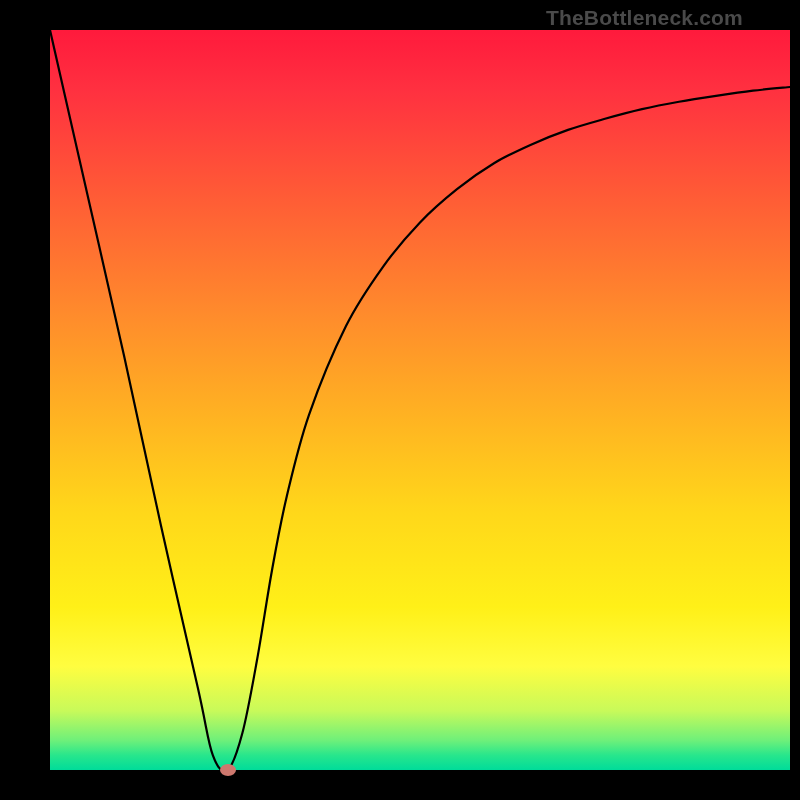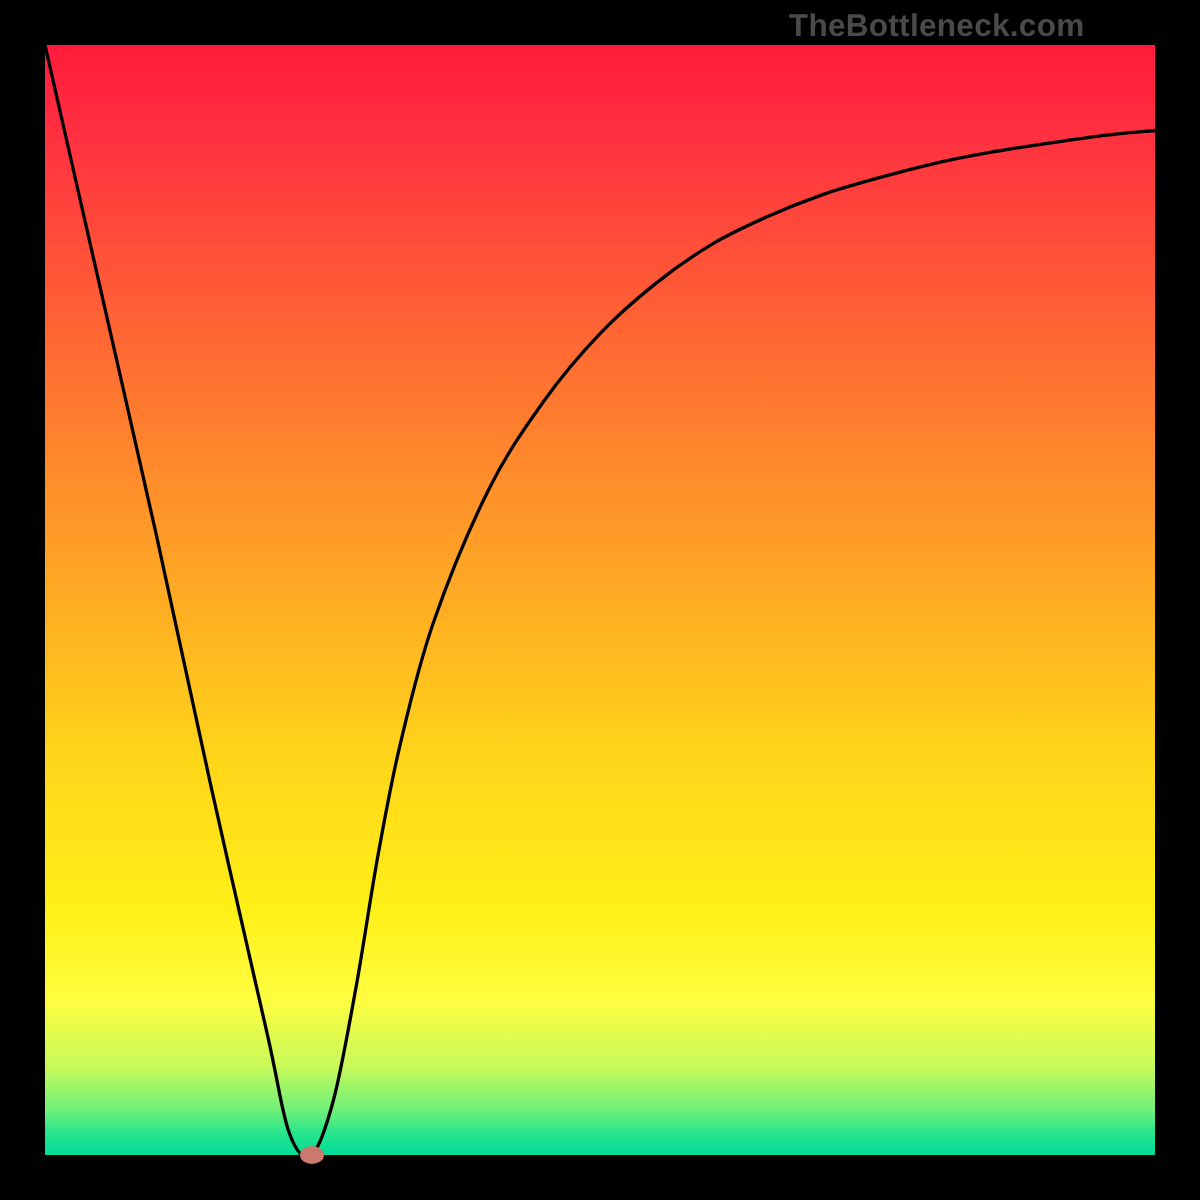--- a/index.html
+++ b/index.html
@@ -8,20 +8,21 @@
     width: 800px;
     height: 800px;
     background: #000;
     overflow: hidden;
   }
   .frame {
     position: relative;
     width: 733px;
     height: 800px;
     background: #000;
+    margin-left: 20px;
   }
   .plot-area {
     position: absolute;
     left: 30px;
     top: 30px;
     width: 740px;
     height: 740px;
     background: linear-gradient(to bottom,
       #ff1a3c 0%,
       #ff3040 8%,

